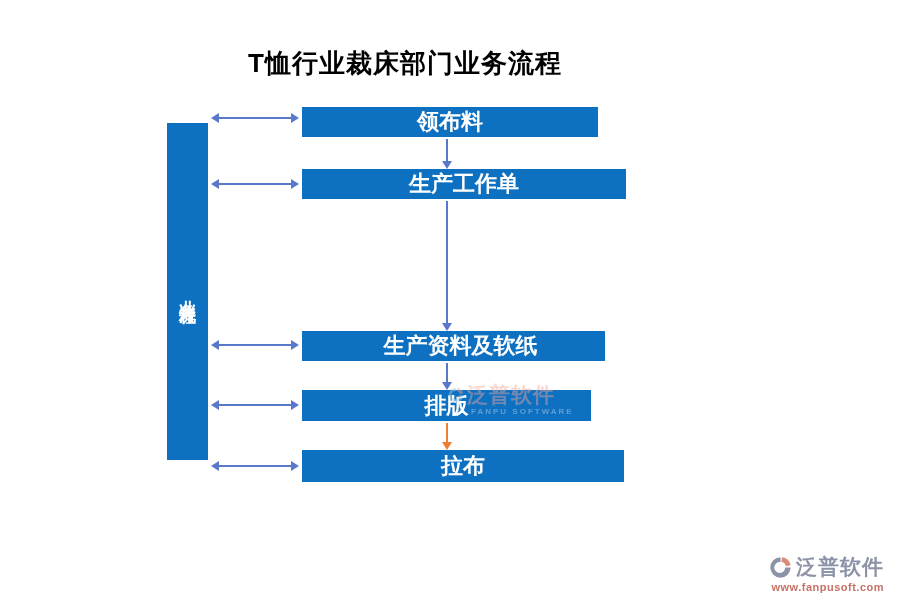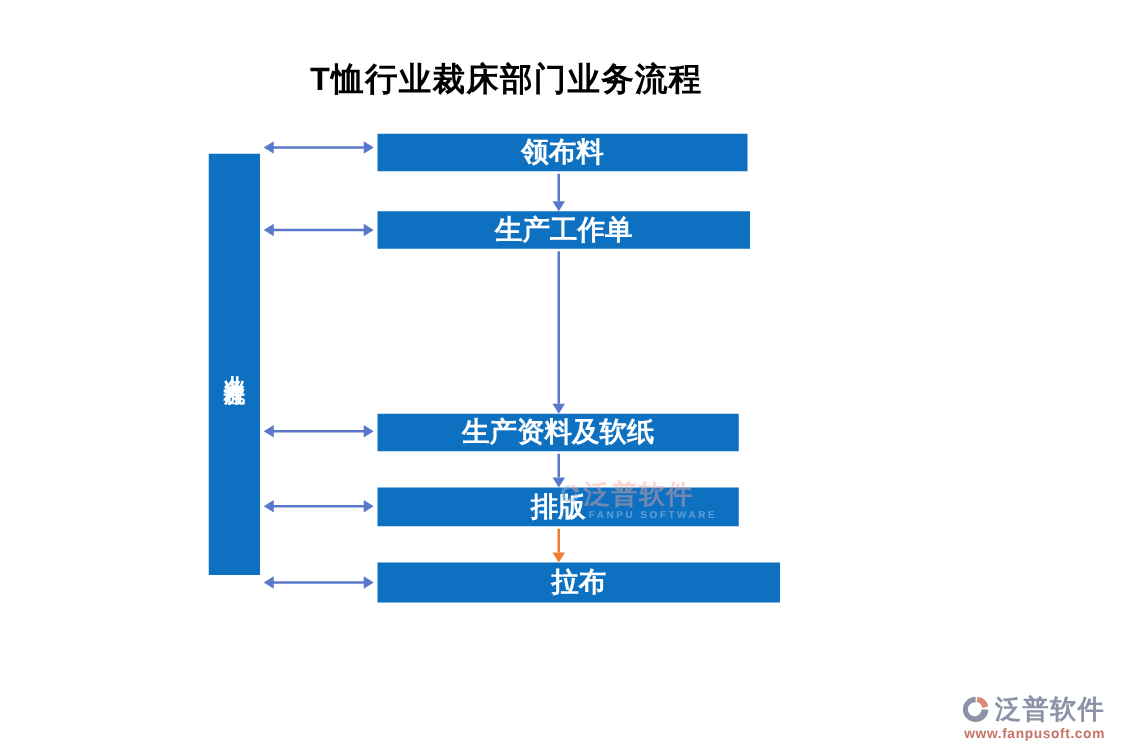--- a/index.html
+++ b/index.html
@@ -28,22 +28,22 @@
   .vbar .vtext{
     writing-mode:vertical-rl;text-orientation:upright;
     color:#fff;font-size:17px;font-weight:bold;letter-spacing:3px;
   }
   
   .box{
     position:absolute;left:302px;background:var(--box-blue);
     color:#fff;font-size:22px;font-weight:bold;text-align:center;
   }
   .box1{top:107px;width:296px;height:30px;line-height:30px;}
-  .box2{top:169px;width:298px;height:30px;line-height:30px;}
-  .box3{top:331px;width:289px;height:30px;line-height:30px;}
+  .box2{top:169px;width:324px;height:30px;line-height:30px;}
+  .box3{top:331px;width:289px;height:30px;line-height:30px;padding-left:14px;}
   .box4{top:390px;width:289px;height:31px;line-height:31px;}
   .box5{top:450px;width:322px;height:32px;line-height:32px;}
   
   .harrow{
     position:absolute;left:213px;width:84px;height:2px;
     background:var(--arrow-blue);
   }
   .harrow::before{
     content:"";position:absolute;left:-2px;top:-4px;width:0;height:0;
     border:5px solid transparent;border-left:0;

